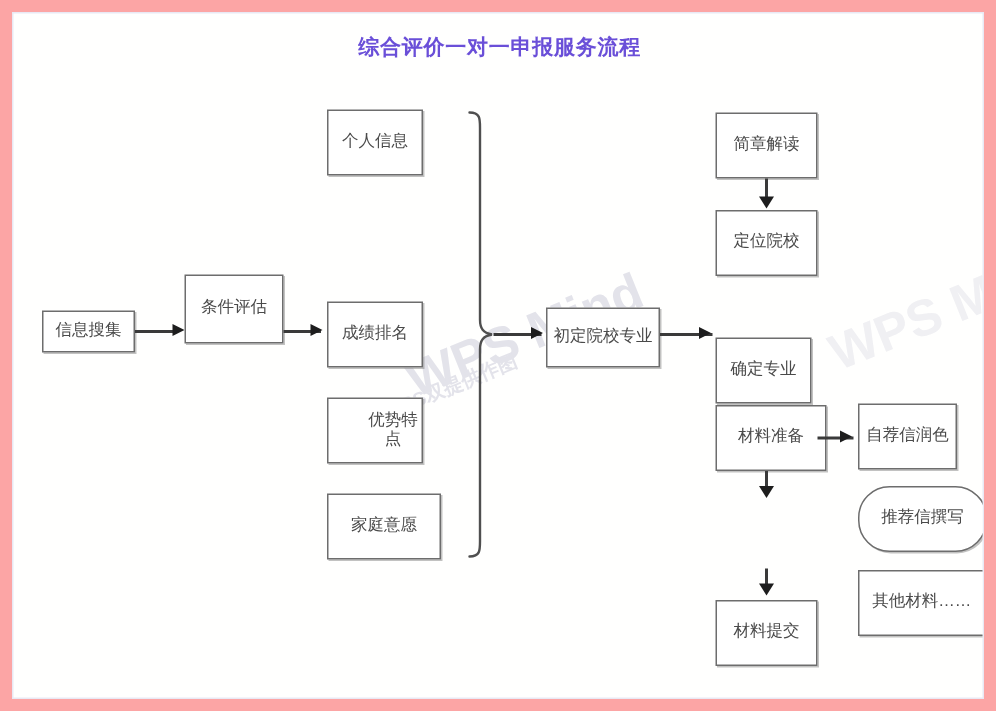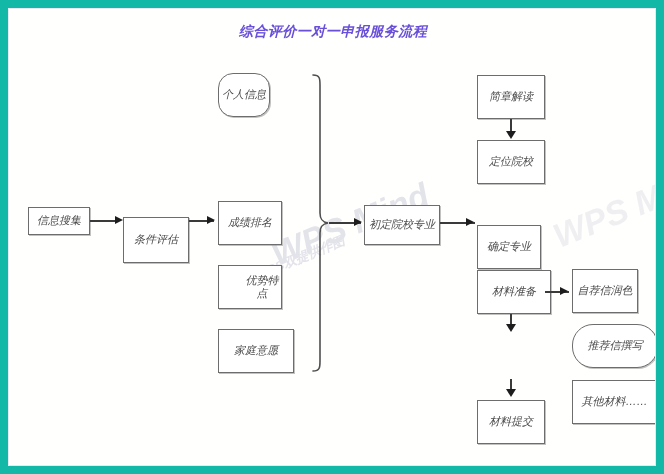--- a/index.html
+++ b/index.html
@@ -7,23 +7,22 @@
     padding: 0;
     background: #ffffff;
   }
   body {
     font-family: "Liberation Sans", "DejaVu Sans", sans-serif;
   }
   #app {
     position: relative;
     width: 664px;
     height: 474px;
-    background: #14b8a6;
+    background: #fca5a5;
     overflow: hidden;
-    font-style: italic;
   }
   #canvas {
     position: absolute;
     left: 8px;
     top: 8px;
     width: 648px;
     height: 458px;
     background: #fffffe;
     border: 1px solid #e9e9f4;
     box-sizing: border-box;
@@ -112,26 +111,26 @@
 
     <div class="wm wm-big" style="left:258px; top:196px;">WPS Mind</div>
     <div class="wm wm-small" style="left:244px; top:240px;">WPS双提供作图</div>
     <div class="wm wm-big" style="left:540px; top:178px; opacity:.55;">WPS Mind</div>
 
     <div class="node" style="left:19px; top:198px; width:62px; height:28px;">信息搜集</div>
 
     <div class="hline" style="left:81px; top:211px; width:26px;"></div>
     <div class="arrow-r" style="left:106px; top:207px;"></div>
 
-    <div class="node" style="left:114px; top:208px; width:66px; height:46px;">条件评估</div>
+    <div class="node" style="left:114px; top:174px; width:66px; height:46px;">条件评估</div>
 
     <div class="hline" style="left:180px; top:211px; width:25px;"></div>
     <div class="arrow-r" style="left:198px; top:207px;"></div>
 
-    <div class="node" style="left:209px; top:64px; width:52px; height:44px;border-radius:15px;">个人信息</div>
+    <div class="node" style="left:209px; top:64px; width:64px; height:44px;">个人信息</div>
     <div class="node" style="left:209px; top:192px; width:64px; height:44px;">成绩排名</div>
     <div class="node" style="left:209px; top:256px; width:64px; height:44px;padding-left:24px;">优势特点</div>
     <div class="node" style="left:209px; top:320px; width:76px; height:44px;text-align:right;">家庭意愿</div>
 
     <svg id="brace" viewBox="0 0 22 300" preserveAspectRatio="none">
       <path d="M 4 2
                C 11 2, 11 6, 11 12
                L 11 140
                C 11 146, 13 149, 19 150
                C 13 151, 11 154, 11 160

